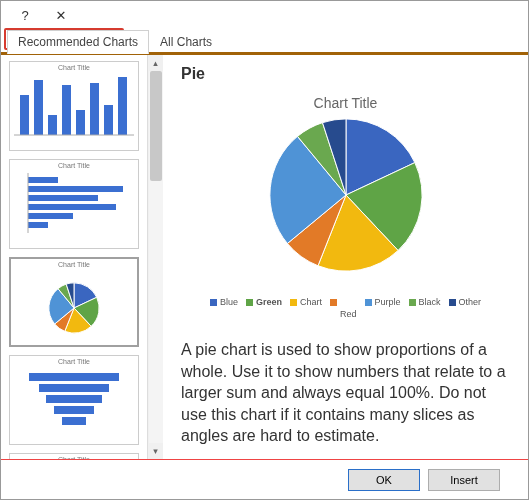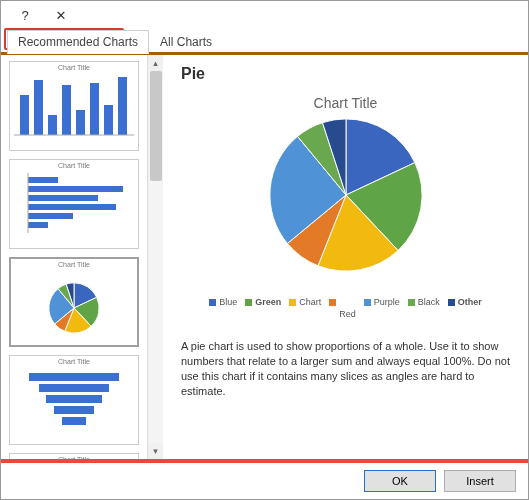--- a/index.html
+++ b/index.html
@@ -23,22 +23,22 @@
   .thumb.sel{border:2px solid #a0a0a0}
   .thumb .tt{text-align:center;padding:2px 0;font-size:7px;color:#777}
   .thumb .area{flex:1;padding:2px 4px}
   .main{flex:1;padding:10px 18px;overflow:hidden;display:flex;flex-direction:column}
   .main h2{font-size:16px;font-weight:700;color:#333;margin-bottom:6px}
   .chartbox{height:240px;display:flex;flex-direction:column;align-items:center}
   .charttitle{font-size:14px;color:#666;margin:6px 0 4px}
   .legend{display:flex;flex-wrap:wrap;justify-content:center;gap:8px;font-size:9px;color:#555;margin-top:10px}
   .legend span{display:flex;align-items:center;gap:3px}
   .sw{width:7px;height:7px;display:inline-block}
-  .desc{font-size:11px;color:#333;line-height:1.35;margin-top:10px}
-  .footer{height:40px;border-top:4px solid #ef4444;display:flex;justify-content:flex-end;align-items:center;gap:8px;padding:0 12px}
+  .desc{font-size:16px;color:#333;line-height:1.35;margin-top:10px}
+  .footer{height:40px;border-top:1px solid #ef4444;display:flex;justify-content:flex-end;align-items:center;gap:8px;padding:0 28px}
   .btn{min-width:72px;height:22px;font-size:11px;border:1px solid #adadad;background:#e1e1e1;cursor:pointer}
   .btn.primary{border:1px solid #2a6fc9}
   svg{display:block}
 </style>
 </head>
 <body>
 
 <div class="dlg">
   <div class="titlebar">
     <div class="tbtn">?</div>
@@ -167,21 +167,21 @@
             <span>
               <i class="sw" style="background: rgb(79, 147, 214);"></i>
               <b style="font-weight: 400;">Purple</b>
             </span>
             <span>
               <i class="sw" style="background: rgb(106, 168, 79);"></i>
               <b style="font-weight: 400;">Black</b>
             </span>
             <span>
               <i class="sw" style="background: rgb(39, 75, 142);"></i>
-              <b style="font-weight: 700;">Other</b>
+              <b style="font-weight: 400;">Other</b>
             </span>
           </div>
       </div>
       <div class="desc">A pie chart is used to show proportions of a whole. Use it to show numbers that relate to a larger sum and always equal 100%. Do not use this chart if it contains many slices as angles are hard to estimate.</div>
     </div>
   </div>
   <div class="footer">
     <button class="btn primary">OK</button>
     <button class="btn">Insert</button>
   </div>

